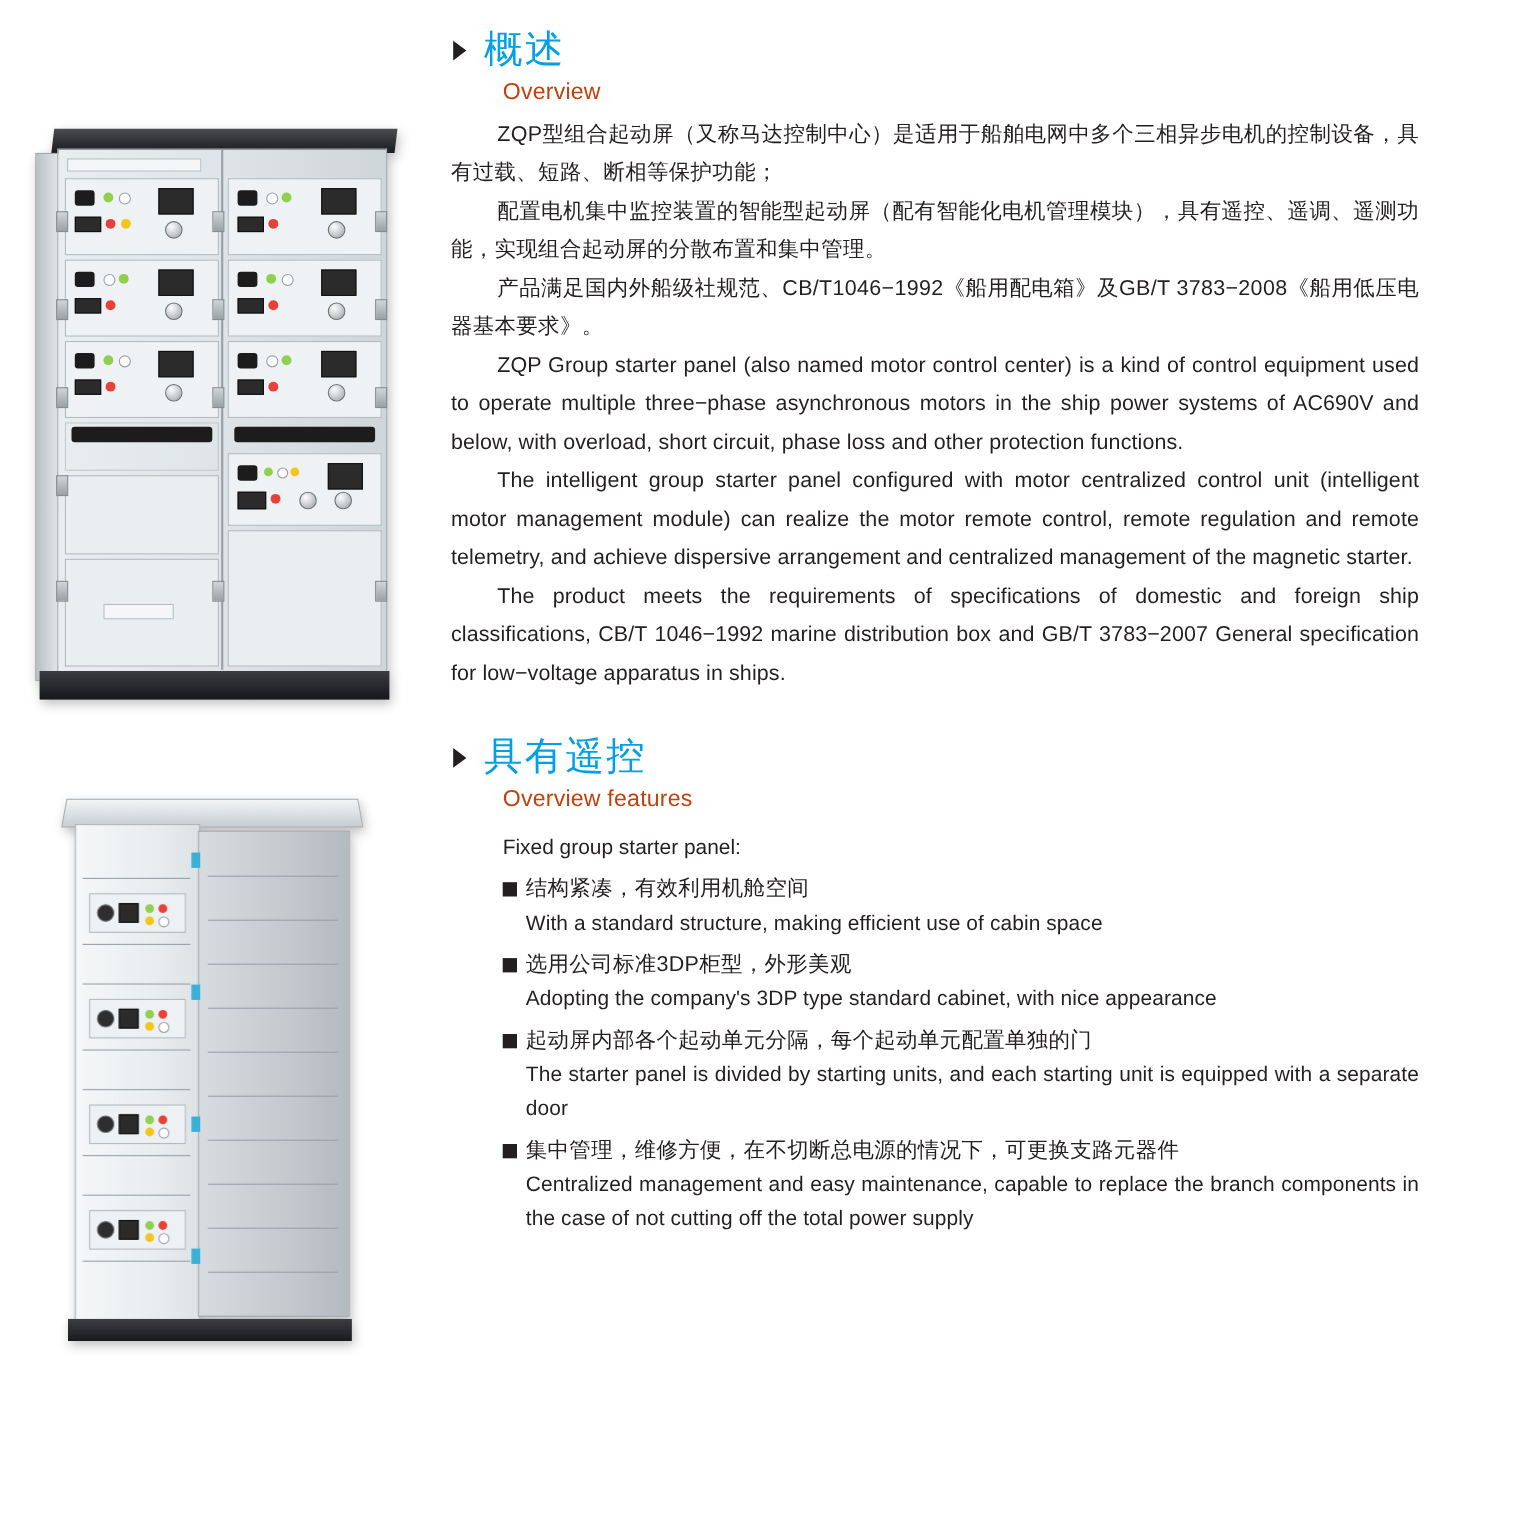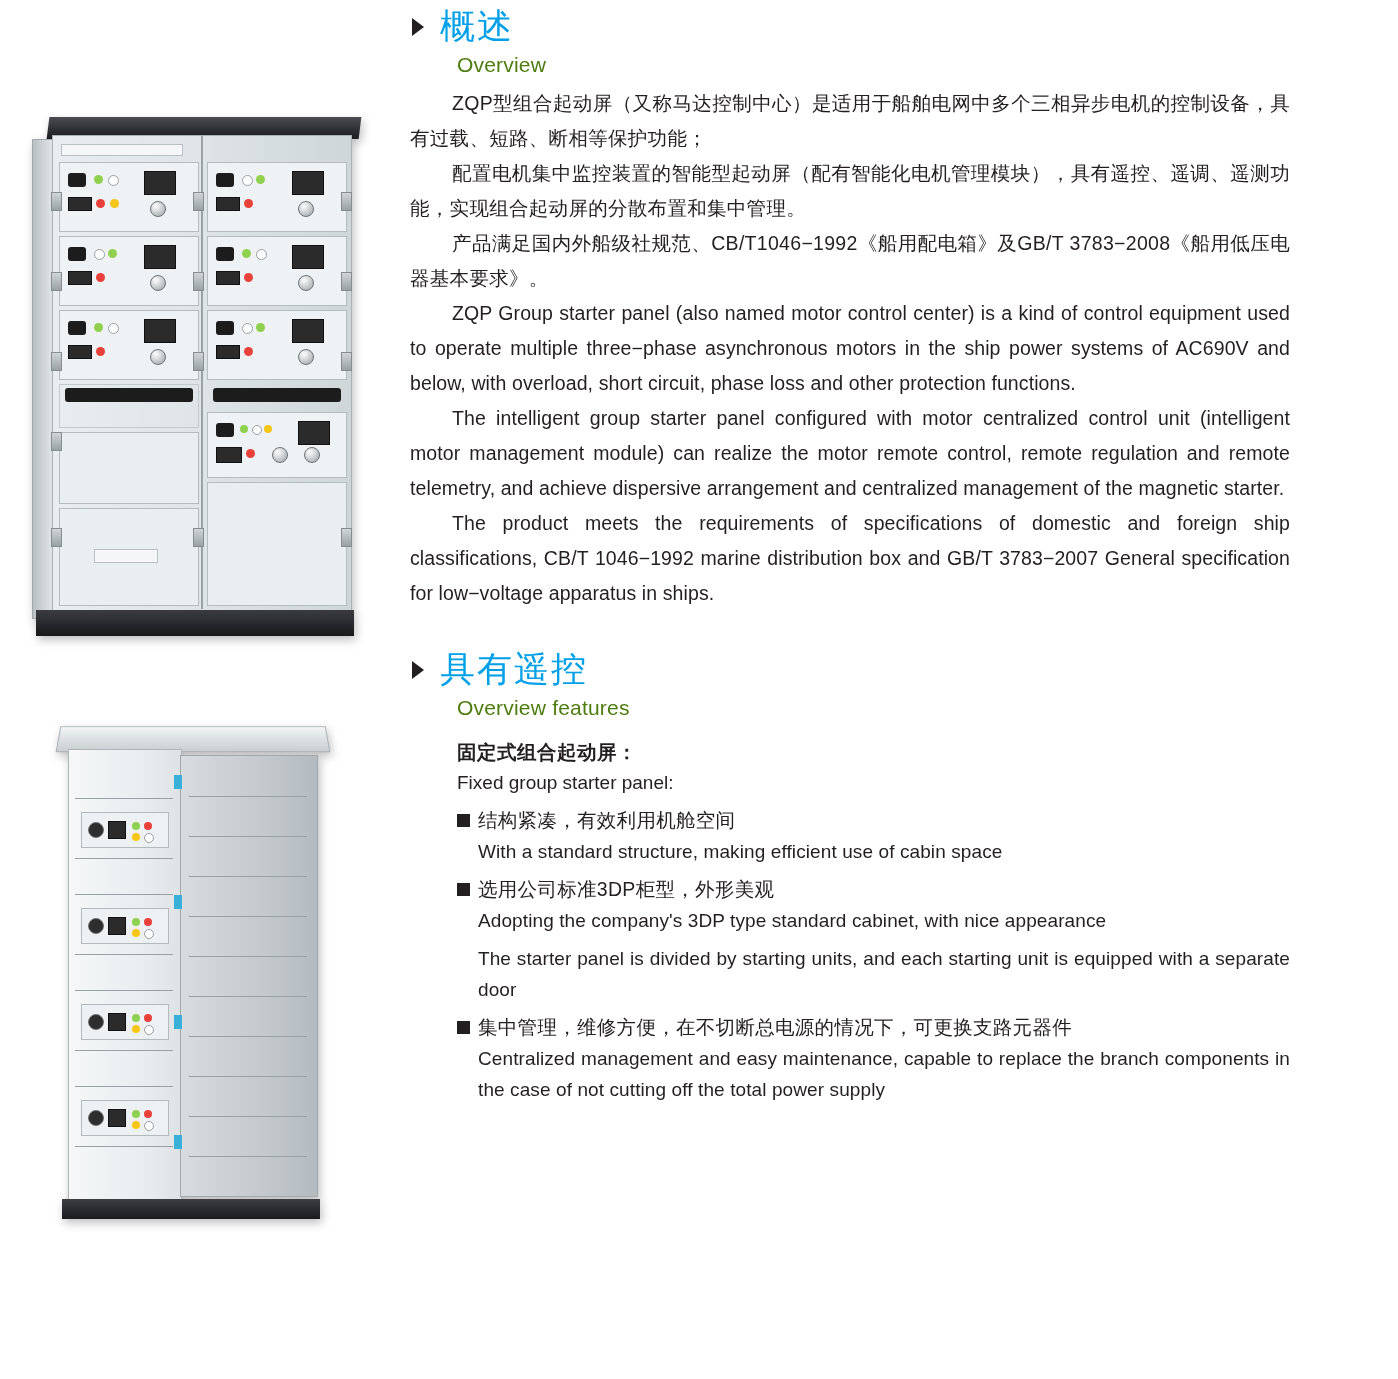--- a/index.html
+++ b/index.html
@@ -55,21 +55,21 @@
   .head-cn {
     font-size: 35px;
     line-height: 44px;
     color: #00a0e9;
     letter-spacing: 2px;
     font-weight: 400;
   }
   .head-en {
     font-size: 21px;
     line-height: 30px;
-    color: #4d7c0f;
+    color: #c2410c;
     margin-left: 47px;
     margin-top: 2px;
     letter-spacing: 0.2px;
   }
 
   
   .para {
     font-size: 19.5px;
     line-height: 35px;
     text-align: justify;
@@ -427,21 +427,21 @@
         <div class="cabB-tab" style="left:124px; top:300px;"></div>
         <div class="cabB-tab" style="left:124px; top:420px;"></div>
         <div class="cabB-base"></div>
       </div>
     </div>
 
   </div>
 
   <div class="col-right">
 
-    <div style="margin-top:4px;">
+    <div style="margin-top:23px;">
       <div class="section-head">
         <span class="arrow-icon">
           <svg width="16" height="22" viewBox="0 0 16 22">
               <polygon points="2,2 14,11 2,20" fill="#231f20"></polygon>
             </svg>
         </span>
         <span class="head-cn">概述</span>
       </div>
       <div class="head-en">Overview</div>
 
@@ -463,40 +463,43 @@
         <span class="arrow-icon">
           <svg width="16" height="22" viewBox="0 0 16 22">
               <polygon points="2,2 14,11 2,20" fill="#231f20"></polygon>
             </svg>
         </span>
         <span class="head-cn">具有遥控</span>
       </div>
       <div class="head-en">Overview features</div>
 
       <div class="features-wrap">
-        <div class="feat-sub-cn">固定式组合起动屏：</div>
         <div class="feat-sub-en">Fixed group starter panel:</div>
 
         <div class="feat-item">
           <div class="feat-cn-line">
             <span class="bullet-square"></span>
             <span>结构紧凑，有效利用机舱空间</span>
           </div>
           <div class="feat-en-line">With a standard structure, making efficient use of cabin space</div>
         </div>
 
         <div class="feat-item">
           <div class="feat-cn-line">
             <span class="bullet-square"></span>
             <span>选用公司标准3DP柜型，外形美观</span>
           </div>
           <div class="feat-en-line">Adopting the company's 3DP type standard cabinet, with nice appearance</div>
         </div>
 
         <div class="feat-item">
+          <div class="feat-cn-line">
+            <span class="bullet-square"></span>
+            <span>起动屏内部各个起动单元分隔，每个起动单元配置单独的门</span>
+          </div>
           <div class="feat-en-line">The starter panel is divided by starting units, and each starting unit is equipped with a separate door</div>
         </div>
 
         <div class="feat-item">
           <div class="feat-cn-line">
             <span class="bullet-square"></span>
             <span>集中管理，维修方便，在不切断总电源的情况下，可更换支路元器件</span>
           </div>
           <div class="feat-en-line">Centralized management and easy maintenance, capable to replace the branch components in the case of not cutting off the total power supply</div>
         </div>

